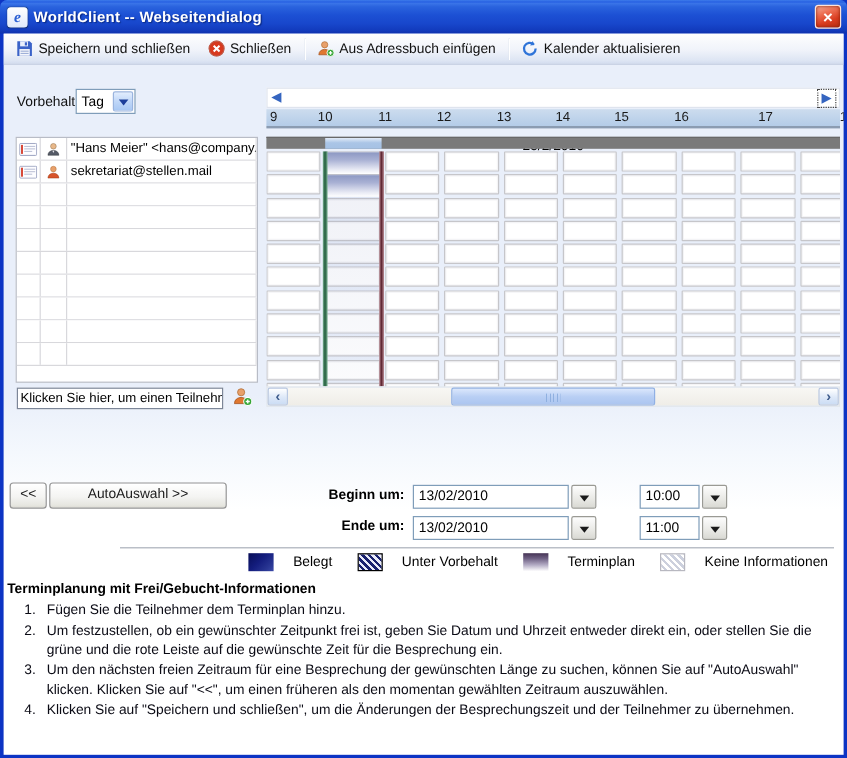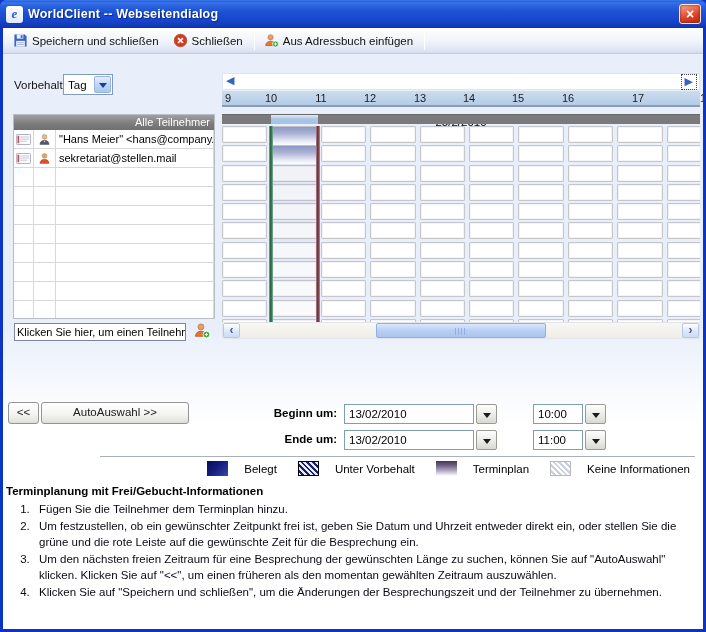--- a/index.html
+++ b/index.html
@@ -184,30 +184,38 @@
           <svg class="icon-svg" width="15" height="15" viewBox="0 0 16 16">
               <circle cx="7" cy="4.6" r="2.8" fill="#e8a06a" stroke="#b06a30" stroke-width=".6"></circle>
               <path d="M1.8 13.5c0-3 2.3-4.8 5.2-4.8s5.2 1.8 5.2 4.8z" fill="#e07830" stroke="#a04a14" stroke-width=".6"></path>
               <circle cx="12.2" cy="11.8" r="3.2" fill="#35a535" stroke="#fff" stroke-width=".8"></circle>
               <path d="M12.2 10.2v3.2M10.6 11.8h3.2" stroke="#fff" stroke-width="1.1"></path>
             </svg>
         </span>
         <span>Aus Adressbuch einfügen</span>
       </span>
       <span class="tsep"></span>
+      <span class="tbtn">
+        <span class="ticon">
+          <svg class="icon-svg" width="15" height="15" viewBox="0 0 16 16">
+              <path d="M13.2 8a5.2 5.2 0 1 1-1.6-3.7" fill="none" stroke="#2f74d8" stroke-width="2"></path>
+              <path d="M10.6 1.2l1.6 3.6-3.9.4z" fill="#2f74d8"></path>
+            </svg>
+        </span>
+        <span>Kalender aktualisieren</span>
+      </span>
     </div>
 
     <span class="zeit-label">Vorbehalt:</span>
     <div class="zeit-select">
       <span class="val">Tag</span>
       <span class="dd"></span>
     </div>
 
     <div class="plist">
-      <div class="plist-header">Alle Teilnehmer</div>
       <div class="plist-row">
         <span class="pc c1">
           <svg class="icon-svg" width="15" height="11" viewBox="0 0 18 13">
               <rect x="0.5" y="0.5" width="17" height="12" rx="1" fill="#fdfdff" stroke="#9aa2c0"></rect>
               <rect x="1.8" y="2" width="2" height="9" fill="#d84a3a"></rect>
               <rect x="5" y="3" width="11" height="1" fill="#b8bed4"></rect>
               <rect x="5" y="5.5" width="11" height="1" fill="#b8bed4"></rect>
               <rect x="5" y="8" width="8" height="1" fill="#b8bed4"></rect>
             </svg>
         </span>

